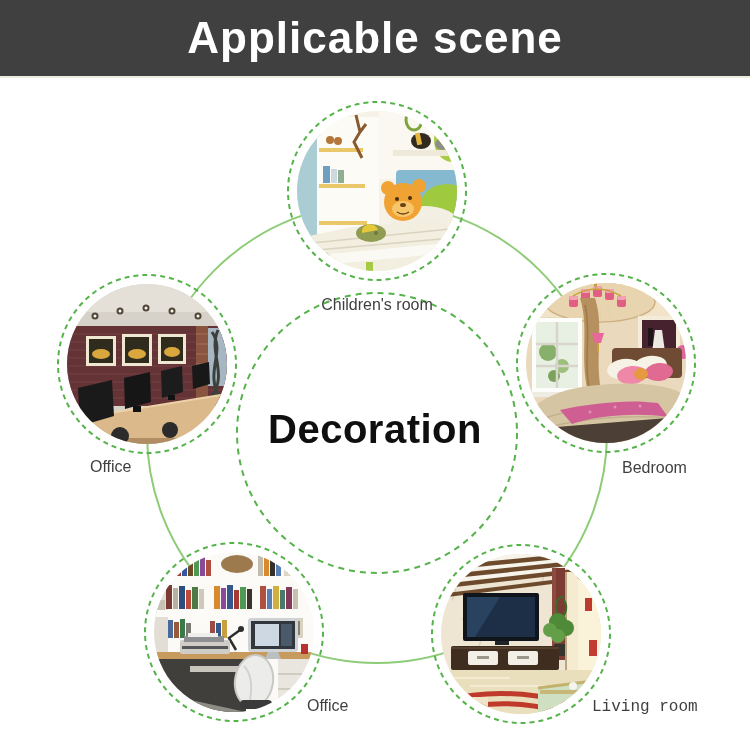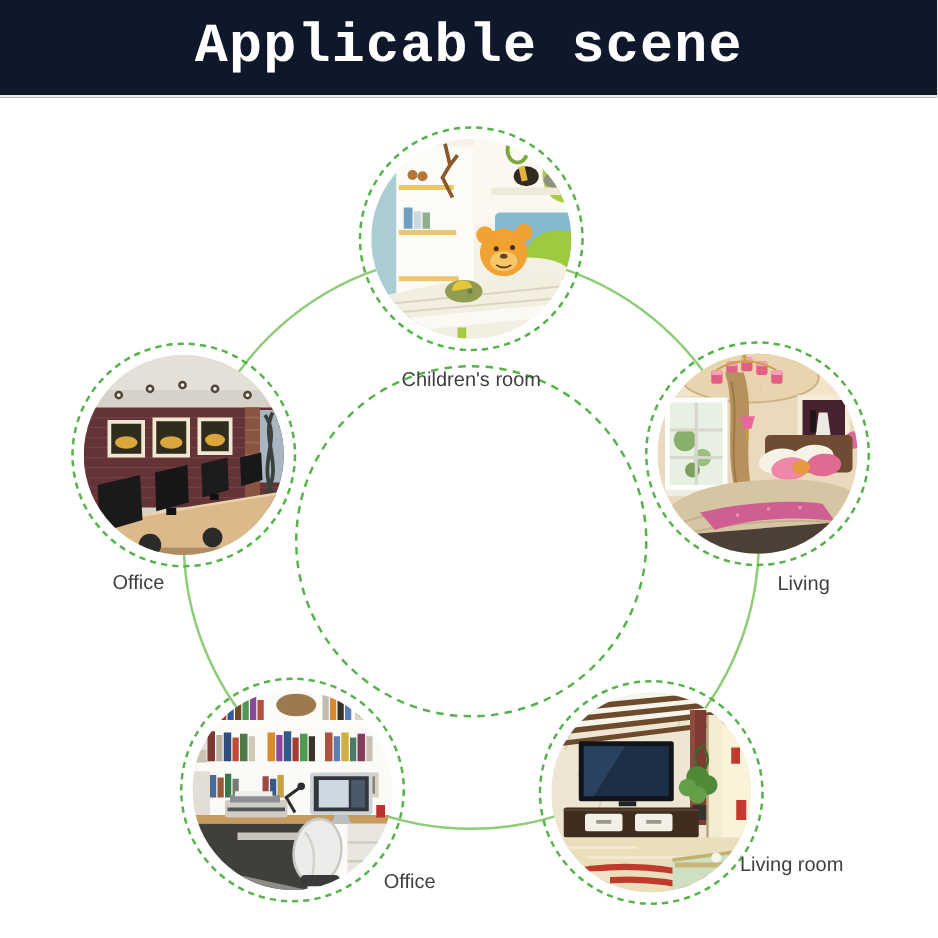--- a/index.html
+++ b/index.html
@@ -1,33 +1,33 @@
 <!DOCTYPE html>
 <html><head>
 <meta charset="utf-8">
 <style>
   html,body{margin:0;padding:0;background:#ffffff;}
   #stage{position:relative;width:750px;height:750px;background:#ffffff;overflow:hidden;
          font-family:"Liberation Sans", sans-serif;}
   
-  .banner{position:absolute;left:0;top:0;width:750px;height:76px;background:#0f172a;
-          border-bottom:2px solid #e8ede0;display:flex;align-items:center;justify-content:center;font-family:Liberation Mono, monospace;}
+  .banner{position:absolute;left:0;top:0;width:750px;height:76px;background:#404040;
+          border-bottom:2px solid #e8ede0;display:flex;align-items:center;justify-content:center;}
   .banner h1{margin:0;color:#ffffff;font-size:44px;font-weight:bold;letter-spacing:1px;}
   
   #diagram{position:absolute;left:0;top:0;width:750px;height:750px;}
   
   .center-title{position:absolute;left:0;top:407px;width:750px;text-align:center;
                 font-size:40px;font-weight:bold;color:#0f0f0f;letter-spacing:0.5px;}
   
   .node-label{position:absolute;font-size:16px;color:#3f3f3f;white-space:nowrap;}
   .label-children{left:270px;top:296px;width:214px;text-align:center;}
   .label-office{left:50px;top:458px;margin-left:40px;}
   .label-bedroom{left:622px;top:459px;}
   .label-study{left:307px;top:697px;}
-  .label-living{left:592px;top:684px;}
+  .label-living{left:592px;top:698px;font-family:Liberation Mono, monospace;}
 </style>
 </head>
 <body>
 
 <div id="stage">
 
   <svg id="diagram" viewBox="0 0 750 750" xmlns="http://www.w3.org/2000/svg">
     <defs>
       <clipPath id="clipC">
           <circle cx="377" cy="191" r="80"></circle>
@@ -312,20 +312,21 @@
       <rect x="540" y="690" width="58" height="4" fill="#c8b878"></rect>
       <circle cx="573" cy="686" r="4" fill="#f6f4ee"></circle>
     </g>
     <circle cx="521" cy="634" r="89" fill="none" stroke="#55b34a" stroke-width="2" stroke-dasharray="5 4"></circle>
   </svg>
 
   <div class="banner">
     <h1>Applicable scene</h1>
   </div>
 
+  <div class="center-title">Decoration</div>
 
   <div class="node-label label-children">Children's room</div>
   <div class="node-label label-office">Office</div>
-  <div class="node-label label-bedroom">Living</div>
+  <div class="node-label label-bedroom">Bedroom</div>
   <div class="node-label label-study">Office</div>
   <div class="node-label label-living">Living room</div>
 
 </div>
 
 </body></html>

